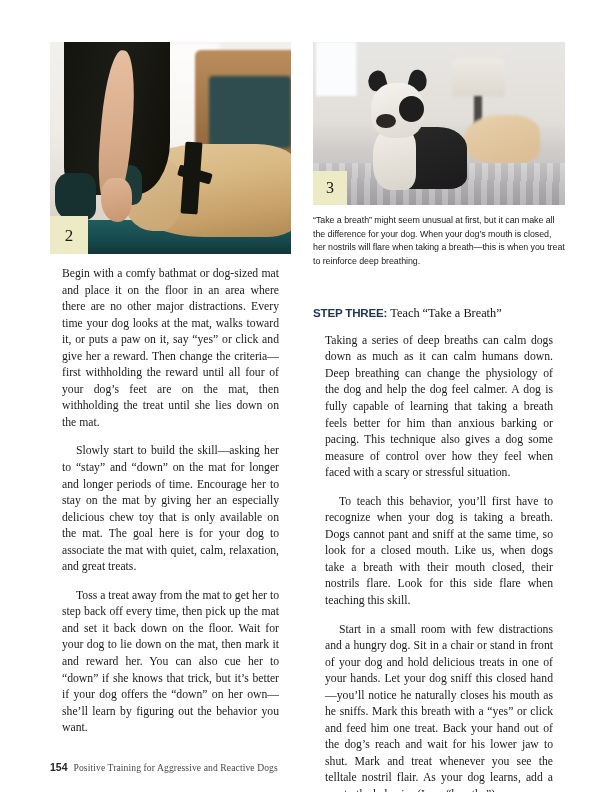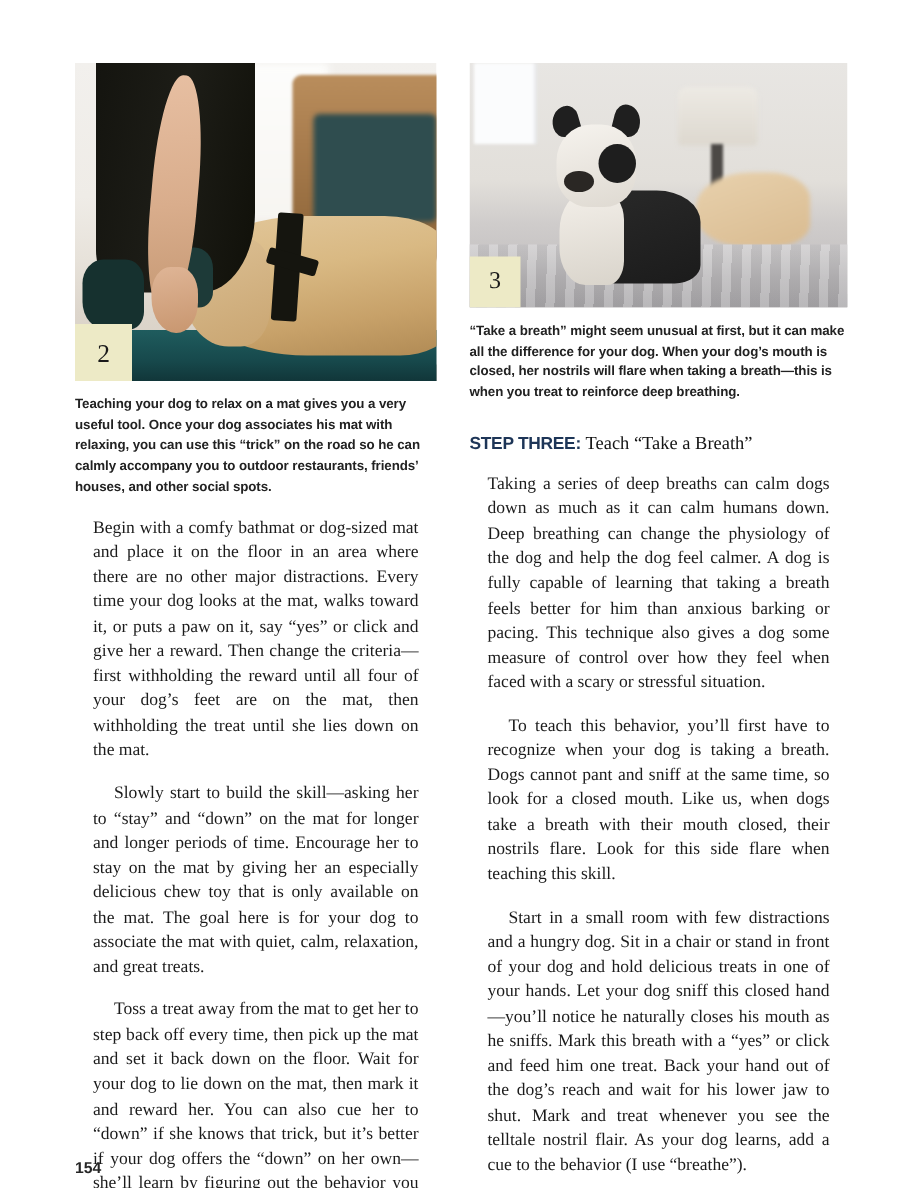--- a/index.html
+++ b/index.html
@@ -220,26 +220,25 @@
   .badge-right { width: 34px; height: 34px; font-size: 16px; }
 
   
   .caption {
     font-family: "Liberation Sans", sans-serif;
     font-size: 8.9px;
     line-height: 13.7px;
     color: #222222;
     margin-top: 9px;
     letter-spacing: -0.05px;
-    font-weight: bold;
   }
 
   
   .step-head {
-    margin-top: 19px;
+    margin-top: 36px;
     margin-bottom: 1px;
     font-size: 12.4px;
     line-height: 15px;
   }
   .step-head .kicker {
     font-family: "Liberation Sans", sans-serif;
     font-weight: bold;
     font-size: 11.6px;
     color: #1d3557;
     letter-spacing: -0.2px;
@@ -258,21 +257,21 @@
     text-indent: 0;
     color: #1b1b1b;
     hyphens: auto;
   }
   p.body + p.body { text-indent: 14px; }
 
   
   .footer {
     position: absolute;
     left: 50px;
-    bottom: 7px;
+    bottom: 19px;
     display: flex;
     align-items: baseline;
     gap: 6px;
     text-align: center;
   }
   .folio {
     font-family: "Liberation Sans", sans-serif;
     font-weight: bold;
     font-size: 10.5px;
     color: #262626;
@@ -309,21 +308,20 @@
         <div class="p2-shoe"></div>
         <div class="p2-shoe2"></div>
         <div class="p2-arm"></div>
         <div class="p2-hand"></div>
       </div>
       <div class="badge">
         <span>2</span>
       </div>
     </div>
 
-    <div class="caption">Teaching your dog to relax on a mat gives you a very useful tool. Once your dog associates his mat with relaxing, you can use this “trick” on the road so he can calmly accompany you to outdoor restaurants, friends’ houses, and other social spots.</div>
 
 
     <p class="body">Begin with a comfy bathmat or dog-sized mat and place it on the floor in an area where there are no other major distractions. Every time your dog looks at the mat, walks toward it, or puts a paw on it, say “yes” or click and give her a reward. Then change the criteria—first withholding the reward until all four of your dog’s feet are on the mat, then withholding the treat until she lies down on the mat.</p>
     <p class="body">Slowly start to build the skill—asking her to “stay” and “down” on the mat for longer and longer periods of time. Encourage her to stay on the mat by giving her an especially delicious chew toy that is only available on the mat. The goal here is for your dog to associate the mat with quiet, calm, relaxation, and great treats.</p>
     <p class="body">Toss a treat away from the mat to get her to step back off every time, then pick up the mat and set it back down on the floor. Wait for your dog to lie down on the mat, then mark it and reward her. You can also cue her to “down” if she knows that trick, but it’s better if your dog offers the “down” on her own—she’ll learn by figuring out the behavior you want.</p>
   </div>
 
   <div class="col col-right">
 
     <div class="figure fig-right">
@@ -354,15 +352,16 @@
       <span class="subject">Teach “Take a Breath”</span>
     </div>
 
     <p class="body">Taking a series of deep breaths can calm dogs down as much as it can calm humans down. Deep breathing can change the physiology of the dog and help the dog feel calmer. A dog is fully capable of learning that taking a breath feels better for him than anxious barking or pacing. This technique also gives a dog some measure of control over how they feel when faced with a scary or stressful situation.</p>
     <p class="body">To teach this behavior, you’ll first have to recognize when your dog is taking a breath. Dogs cannot pant and sniff at the same time, so look for a closed mouth. Like us, when dogs take a breath with their mouth closed, their nostrils flare. Look for this side flare when teaching this skill.</p>
     <p class="body">Start in a small room with few distractions and a hungry dog. Sit in a chair or stand in front of your dog and hold delicious treats in one of your hands. Let your dog sniff this closed hand—you’ll notice he naturally closes his mouth as he sniffs. Mark this breath with a “yes” or click and feed him one treat. Back your hand out of the dog’s reach and wait for his lower jaw to shut. Mark and treat whenever you see the telltale nostril flair. As your dog learns, add a cue to the behavior (I use “breathe”).</p>
   </div>
 
   <div class="footer">
     <span class="folio">154</span>
+    <span class="runhead">Positive Training for Aggressive and Reactive Dogs</span>
   </div>
 
 </div>
 
 </body></html>

